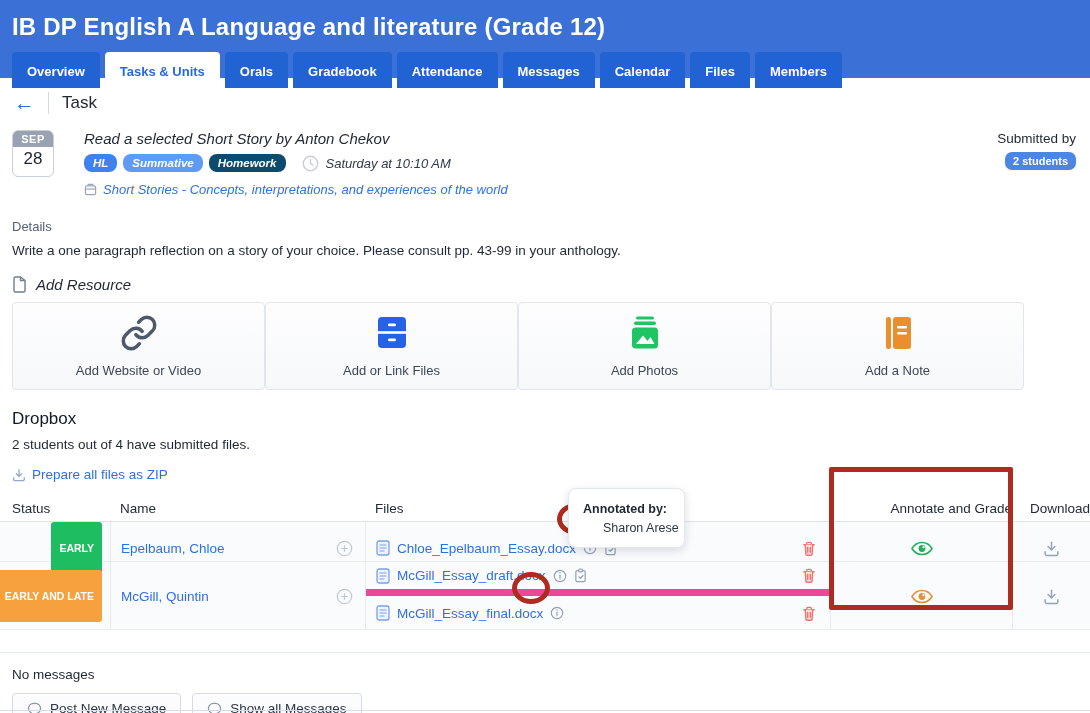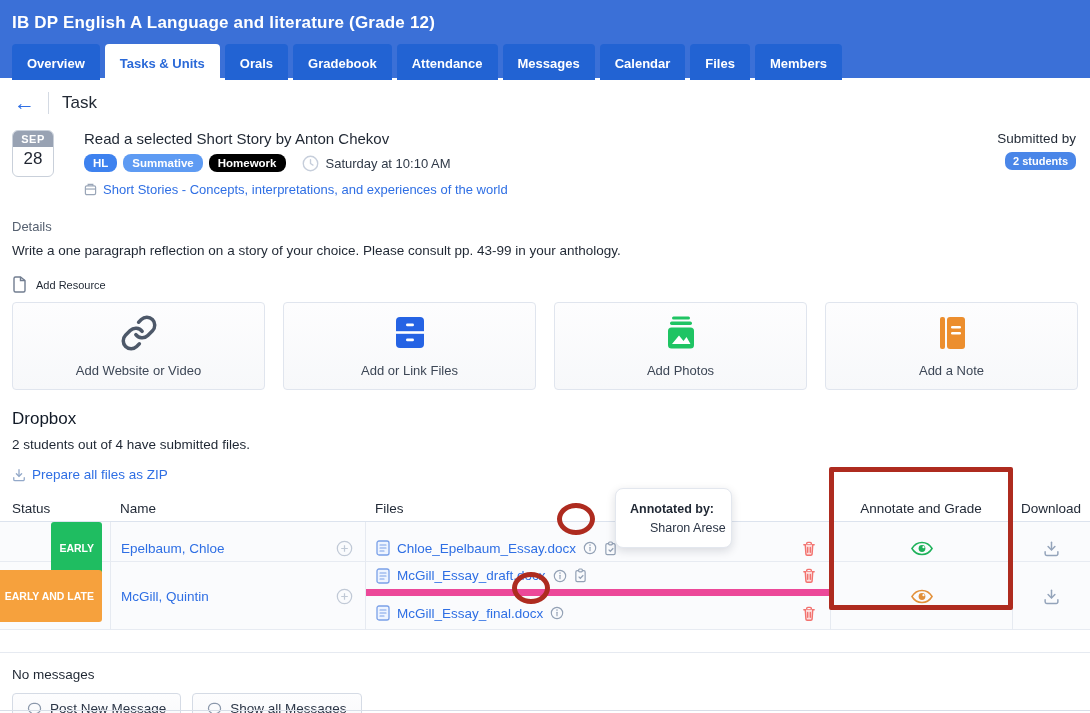--- a/index.html
+++ b/index.html
@@ -4,78 +4,78 @@
 <style>
   * { margin:0; padding:0; box-sizing:border-box; }
   html,body { width:1090px; height:713px; }
   body {
     font-family:"Liberation Sans", sans-serif;
     background:#fff; color:#1f2733; position:relative; overflow:hidden;
     font-size:13.5px;
   }
   
   .app-header { background:#3b70d7; height:78px; padding:13px 12px 0 12px; }
-  .course-title { color:#fff; font-size:17px; font-weight:700; letter-spacing:.2px; }
+  .course-title { color:#fff; font-size:24px; font-weight:700; letter-spacing:.2px; }
   .tabs { display:flex; gap:5px; margin-top:11px; }
   .tab {
     background:#2263d3; color:#fff; font-size:13px; font-weight:600;
     padding:12px 15px 9px; border-radius:4px 4px 0 0; cursor:pointer; white-space:nowrap;
   }
   .tab.active { background:#fff; color:#2a69d8; }
   
   .task-bar { display:flex; align-items:center; margin:13px 0 0 14px; height:24px; }
   .back-arrow { color:#2f6fe4; font-size:21px; line-height:20px; font-weight:700; cursor:pointer; }
   .vdiv { width:1px; height:22px; background:#d4dae3; margin:0 13px; }
   .page-title { font-size:17px; font-weight:500; color:#232a35; }
   
   .task-head { display:flex; margin:15px 14px 0 12px;gap:12px; }
   .date-badge { width:42px; margin-right:18px; text-align:center; flex:none;
     border-radius:6px; overflow:hidden; border:1px solid #c9d0da; height:47px; background:#fff; }
   .date-month { background:#98a2b3; color:#fff; font-size:11px; font-weight:700; padding:2px 0; letter-spacing:.5px;}
   .date-day { font-size:17px; color:#1f2430; padding:2px 0 3px; }
-  .task-info { flex:1; }
+  .task-info { flex:1;font-style:italic; }
   .task-name { font-size:15px; color:#1f2733; }
   .chip-line { display:flex; align-items:center; gap:6px; margin-top:7px; }
   .chip { color:#fff; font-size:11.5px; font-weight:700; padding:3px 9px; border-radius:8px; }
   .chip-hl { background:#3e82ef; }
   .chip-summative { background:#5e9bf3; }
-  .chip-homework { background:#000000; }
+  .chip-homework { background:#0c4a6e; }
   .clock-wrap { margin-left:10px; display:flex; align-items:center; gap:7px; }
   .due-text { font-size:13px; color:#303a48; }
   .unit-line { display:flex; align-items:center; gap:6px; margin-top:10px; }
   .unit-link { color:#2f6fe4; font-size:13px; font-weight:500; cursor:pointer; }
   .submit-col { text-align:right; margin-top:1px; }
   .submit-label { font-size:13.5px; color:#1f2733; }
   .submit-badge { display:inline-block; margin-top:6px; background:#4a86e8; color:#fff;
     font-size:11px; font-weight:700; padding:3px 8px; border-radius:7px; cursor:pointer; }
   
   .details { margin:22px 12px 0; }
   .details-label { font-size:13px; color:#556070; }
   .details-text { margin-top:9px; font-size:13.5px; color:#1f2733; }
   
   .addres-head { display:flex; align-items:center; gap:9px; margin:18px 12px 0; }
-  .addres-label { font-size:11px; color:#1f2733; }
-  .cards { display:flex; gap:18px; margin:9px 12px 0; }
+  .addres-label { font-size:15px; color:#1f2733;font-style:italic; }
+  .cards { display:flex; margin:9px 12px 0; }
   .res-card { width:253px; height:88px; border:1px solid #e0e5ee; border-radius:4px;
     background:linear-gradient(#fdfdfe,#f7f8fa); display:flex; flex-direction:column;
     align-items:center; justify-content:center; gap:8px; cursor:pointer; }
   .res-card-label { font-size:13px; color:#3d4756; }
   
   .dbx-title { font-size:17px; font-weight:500; color:#111a27; margin:19px 12px 0; }
   .dbx-summary { font-size:13.5px; margin:8px 12px 0; }
   .zip-line { display:flex; align-items:center; gap:6px; margin:15px 12px 0; cursor:pointer; }
   .zip-link { color:#2f6fe4; font-size:13.5px; font-weight:500; }
   
   .dbx-table { margin-top:13px; }
   .t-head, .t-row { display:grid; grid-template-columns:110px 255px 465px 182px 78px; }
   .t-head { height:27px; align-items:center; border-bottom:1px solid #dce3ee; color:#232b38; }
   .h-status { padding-left:12px; }
   .h-name { padding-left:10px; }
   .h-files { padding-left:10px; }
-  .h-annotate, .h-download { text-align:center; }
+  .h-annotate, .h-download { text-align:right; }
   .t-row { background:#fafbfd; border-bottom:1px solid #e7ebf2; }
   .cell { display:flex; align-items:center; height:100%; }
   .cell.bL { border-left:1px solid #e6eaf1; }
   .c-status { justify-content:flex-end; padding-right:8px; }
   .status-pill { color:#fff; font-size:10.5px; font-weight:700; padding:20px 8px; border-radius:3px; white-space:nowrap; }
   .status-early { background:#1fbd61; }
   .status-early-late { background:#f6a13d; }
   .c-name { padding:0 12px 0 10px; }
   .name-link { color:#2f6fe4; cursor:pointer; }
   .plus-btn { margin-left:auto; cursor:pointer; display:flex; }
@@ -99,21 +99,21 @@
   .msg-buttons { display:flex; gap:11px; margin:11px 12px 0; }
   .msg-btn { display:flex; align-items:center; gap:8px; border:1px solid #d5dbe5; border-radius:4px;
     background:linear-gradient(#fdfdfe,#f8f9fb); padding:7px 14px; font-size:13.5px; color:#2c3647; cursor:pointer; }
   .bottom-line { position:absolute; left:0; right:0; top:710px; border-top:1px solid #d8dee8; }
   
   .red-rect { position:absolute; left:829px; top:467px; width:184px; height:143px;
     border:5px solid #ae2b1f; border-radius:2px; z-index:5; pointer-events:none; }
   .red-circle { position:absolute; border:5px solid #ae2b1f; border-radius:50%; z-index:6; pointer-events:none; }
   .red-c1 { left:557px; top:503px; width:38px; height:32px; }
   .red-c2 { left:512px; top:572px; width:38px; height:32px; }
-  .tooltip { position:absolute; left:615px; top:488px; width:117px; height:60px; background:#fff;
+  .tooltip { position:absolute; left:568px; top:488px; width:117px; height:60px; background:#fff;
     border:1px solid #e3e7ee; border-radius:8px; box-shadow:0 3px 10px rgba(16,24,40,.14);
     padding:11px 0 0 14px; z-index:10; font-size:12.5px; line-height:1.5; }
   .tooltip-title { font-weight:700; color:#1f2733; }
   .tooltip-name { color:#2c3646;margin-left:20px; }
 </style>
 </head>
 <body>
 
 <div class="app-header">
   <div class="course-title">IB DP English A Language and literature (Grade 12)</div>

